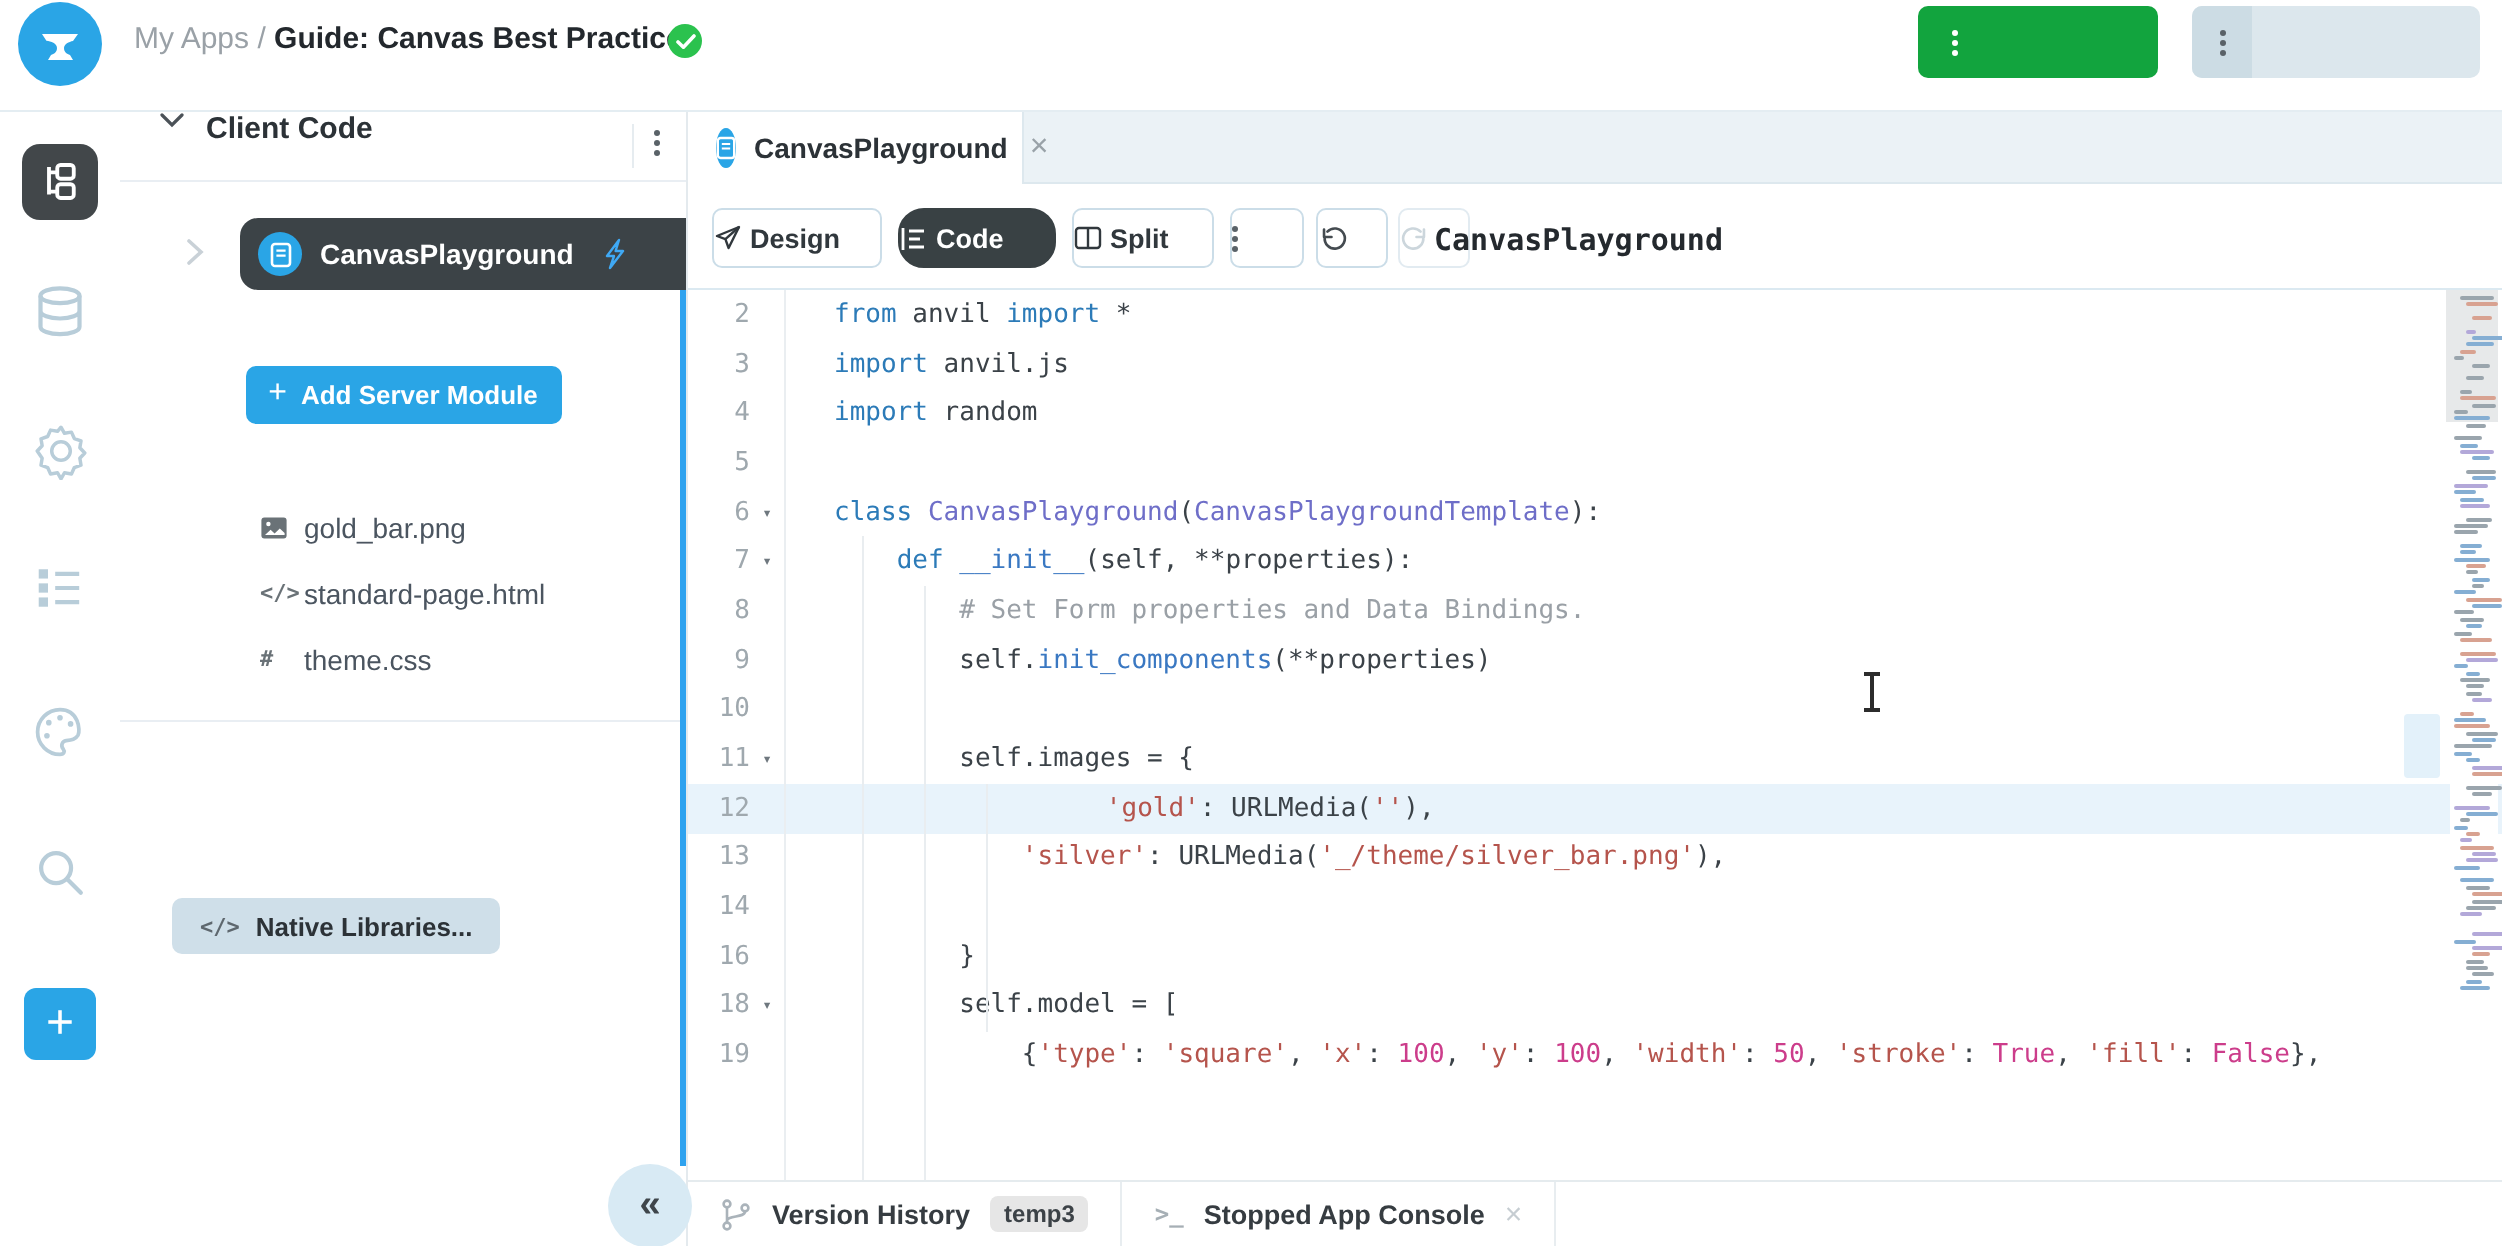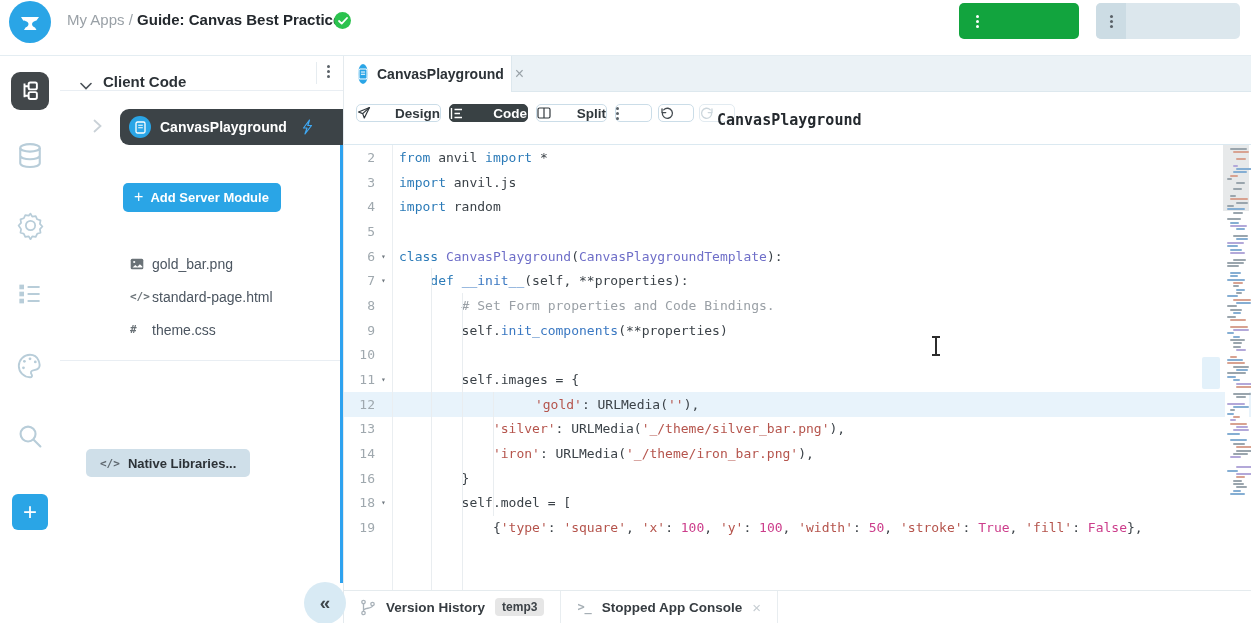--- a/index.html
+++ b/index.html
@@ -29,21 +29,21 @@
   .rail { position:absolute; left:0; top:56px; width:60px; height:567px; background:#fff; }
   .rail-item { position:absolute; left:0; width:60px; display:flex; justify-content:center; cursor:pointer; }
   .rail-sel { position:absolute; left:11px; top:16px; width:38px; height:38px; border-radius:9px;
     background:#42474a; display:flex; align-items:center; justify-content:center; cursor:pointer; }
   .rail-add { position:absolute; left:12px; top:438px; width:36px; height:36px; border-radius:6px;
     background:var(--accent-blue,#2aa5e6); display:flex; align-items:center; justify-content:center;
     color:#fff; font-size:24px; font-weight:400; cursor:pointer; }
 
   
   .sidebar { position:absolute; left:60px; top:56px; width:283px; height:567px; background:#fff; }
-  .sec-head { position:relative; height:35px; border-bottom:1px solid #e9eef3; display:flex; align-items:flex-end; }
+  .sec-head { position:relative; height:35px; border-bottom:1px solid #e9eef3; display:flex; align-items:flex-start; }
   .sec-head .chev { margin-left:20px; }
   .sec-head .lbl { margin-left:11px; font-size:15px; font-weight:700; color:#2c3237; }
   .sec-head .vdiv { position:absolute; right:26px; top:6px; bottom:6px; width:1px; background:#e6ecf0; }
   .sec-head .kebab { position:absolute; right:6px; top:7px; width:18px; cursor:pointer; }
   .tree-row { position:relative; height:72px; }
   .tree-chev { position:absolute; left:33px; top:28px; }
   .tree-pill { position:absolute; left:60px; top:18px; width:223px; height:36px; background:#3c4347;
     border-radius:9px 0 0 9px; display:flex; align-items:center; cursor:pointer; }
   .form-ic { width:22px; height:22px; border-radius:50%; background:var(--accent-blue,#2aa5e6);
     margin-left:9px; display:flex; align-items:center; justify-content:center; }
@@ -65,38 +65,38 @@
 
   
   .main { position:absolute; left:343px; top:56px; width:908px; height:567px; background:#fff; border-left:1px solid #e4eaee; }
   .tabstrip { position:absolute; left:0; top:0; width:908px; height:36px; background:#ebf2f6; border-bottom:1px solid #dde8ee; }
   .tab { position:absolute; left:0; top:0; width:168px; height:36px; background:#fff;
     border-right:1px solid #dde8ee; display:flex; align-items:center; cursor:pointer; }
   .tab .form-ic { width:20px; height:20px; margin-left:14px; }
   .tab .nm { font-size:14px; font-weight:600; color:#2c3237; margin-left:9px; }
   .tab .x { margin-left:11px; color:#99a2a8; font-size:16px; line-height:1; cursor:pointer; }
   .toolbar { position:absolute; left:0; top:36px; width:908px; height:53px; background:#fff; border-bottom:1px solid #dbe9f1; }
-  .tbtn { position:absolute; top:12px; height:18px; border:1px solid #cbdde8; border-radius:5px; background:#fff;
-    display:flex; align-items:center; justify-content:space-between; gap:18px; font-family:inherit;
+  .tbtn { position:absolute; top:12px; height:30px; border:1px solid #cbdde8; border-radius:5px; background:#fff;
+    display:flex; align-items:center; justify-content:flex-start; gap:4px; font-family:inherit;
     font-size:13.5px; font-weight:700; color:#31383d; cursor:pointer; }
-  .tbtn.dark { background:#394144; border-color:#394144; color:#fff; }
+  .tbtn.dark { background:#394144; border-color:#394144; color:#fff;border-radius:13px; }
   .tbtn.disabled { border-color:#e2ebf1; cursor:default; }
   .ed-title { position:absolute; left:373px; top:19px; font-family:"DejaVu Sans Mono",monospace;
     font-size:15px; font-weight:700; color:#24292e; }
 
   
   .editor { position:absolute; left:0; top:89px; width:908px; height:445px; background:#fff; overflow:hidden; }
   .gutter-border { position:absolute; left:48px; top:0; bottom:0; width:1px; background:#eaeef1; }
   .guide { position:absolute; width:1px; background:#e9edf0; }
   .code-row { position:relative; height:24.7px; display:flex; align-items:center;
     font-family:"DejaVu Sans Mono",monospace; font-size:13px; }
   .code-row.active { background:#e8f3fb;gap:21px; }
   .ln { width:31px; text-align:right; color:#9fa8ae; flex:0 0 auto; }
   .fold { width:17px; text-align:center; color:#6f787f; font-size:8px; flex:0 0 auto; }
-  .code-text { padding-left:7px; white-space:pre; color:#3b4248; }
+  .code-text { padding-left:25px; white-space:pre; color:#3b4248; }
   .tk-kw { color:var(--token-kw,#2c7bb8); } .tk-pln { color:#3b4248; }
   .tk-cls { color:var(--token-cls,#6e6ec8); } .tk-fn { color:var(--token-fn,#3a78c2); }
   .tk-str { color:var(--token-str,#b5544c); } .tk-num { color:var(--token-num,#cc3d8b); }
   .tk-bool { color:var(--token-num,#cc3d8b); } .tk-com { color:var(--token-com,#9aa0a6); }
   .ibeam { position:absolute; left:586px; top:191px; width:12px; height:20px; }
   .ibeam:before, .ibeam:after { content:""; position:absolute; left:2px; right:2px; height:2px; background:#2c2c2c; }
   .ibeam:before { top:0; } .ibeam:after { bottom:0; }
   .ibeam i { position:absolute; left:5px; top:1px; bottom:1px; width:2px; background:#2c2c2c; }
   .minimap { position:absolute; right:3px; top:0; width:24px; height:445px; background:#fff; cursor:pointer; }
   .mm-view { position:absolute; left:-2px; right:0; top:0; height:66px; background:rgba(120,132,140,.18); }
@@ -351,21 +351,21 @@
           <span class="code-text"><span class="tk-kw">class</span><span class="tk-pln"> </span><span class="tk-cls">CanvasPlayground</span><span class="tk-pln">(</span><span class="tk-cls">CanvasPlaygroundTemplate</span><span class="tk-pln">):</span></span>
         </div>
         <div class="code-row">
           <span class="ln">7</span>
           <span class="fold">▾</span>
           <span class="code-text"><span class="tk-pln">    </span><span class="tk-kw">def</span><span class="tk-pln"> </span><span class="tk-fn">__init__</span><span class="tk-pln">(self, **properties):</span></span>
         </div>
         <div class="code-row">
           <span class="ln">8</span>
           <span class="fold"></span>
-          <span class="code-text"><span class="tk-com">        # Set Form properties and Code Bindings.</span></span>
+          <span class="code-text"><span class="tk-com">        # Set Form properties and Data Bindings.</span></span>
         </div>
         <div class="code-row">
           <span class="ln">9</span>
           <span class="fold"></span>
           <span class="code-text"><span class="tk-pln">        self.</span><span class="tk-fn">init_components</span><span class="tk-pln">(**properties)</span></span>
         </div>
         <div class="code-row">
           <span class="ln">10</span>
           <span class="fold"></span>
           <span class="code-text"></span>
@@ -381,21 +381,20 @@
           <span class="code-text"><span class="tk-pln">            </span><span class="tk-str">'gold'</span><span class="tk-pln">: URLMedia(</span><span class="tk-str">''</span><span class="tk-pln">),</span></span>
         </div>
         <div class="code-row">
           <span class="ln">13</span>
           <span class="fold"></span>
           <span class="code-text"><span class="tk-pln">            </span><span class="tk-str">'silver'</span><span class="tk-pln">: URLMedia(</span><span class="tk-str">'_/theme/silver_bar.png'</span><span class="tk-pln">),</span></span>
         </div>
         <div class="code-row">
           <span class="ln">14</span>
           <span class="fold"></span>
-          <span class="code-text"><span class="tk-pln">            </span><span class="tk-str">'iron'</span><span class="tk-pln">: URLMedia(</span><span class="tk-str">'_/theme/iron_bar.png'</span><span class="tk-pln">),</span></span>
         </div>
         <div class="code-row">
           <span class="ln">16</span>
           <span class="fold"></span>
           <span class="code-text"><span class="tk-pln">        }</span></span>
         </div>
         <div class="code-row">
           <span class="ln">18</span>
           <span class="fold">▾</span>
           <span class="code-text"><span class="tk-pln">        self.model = [</span></span>

